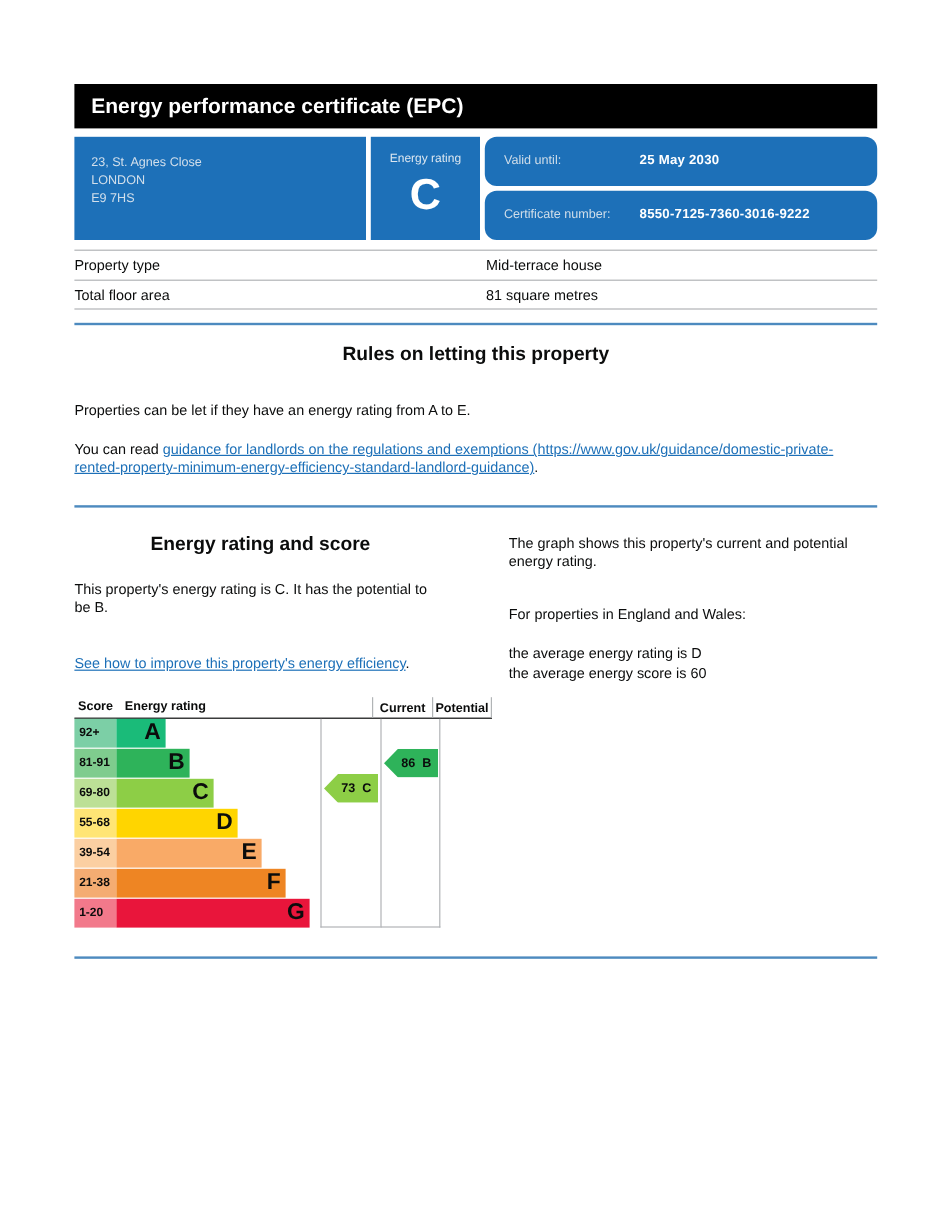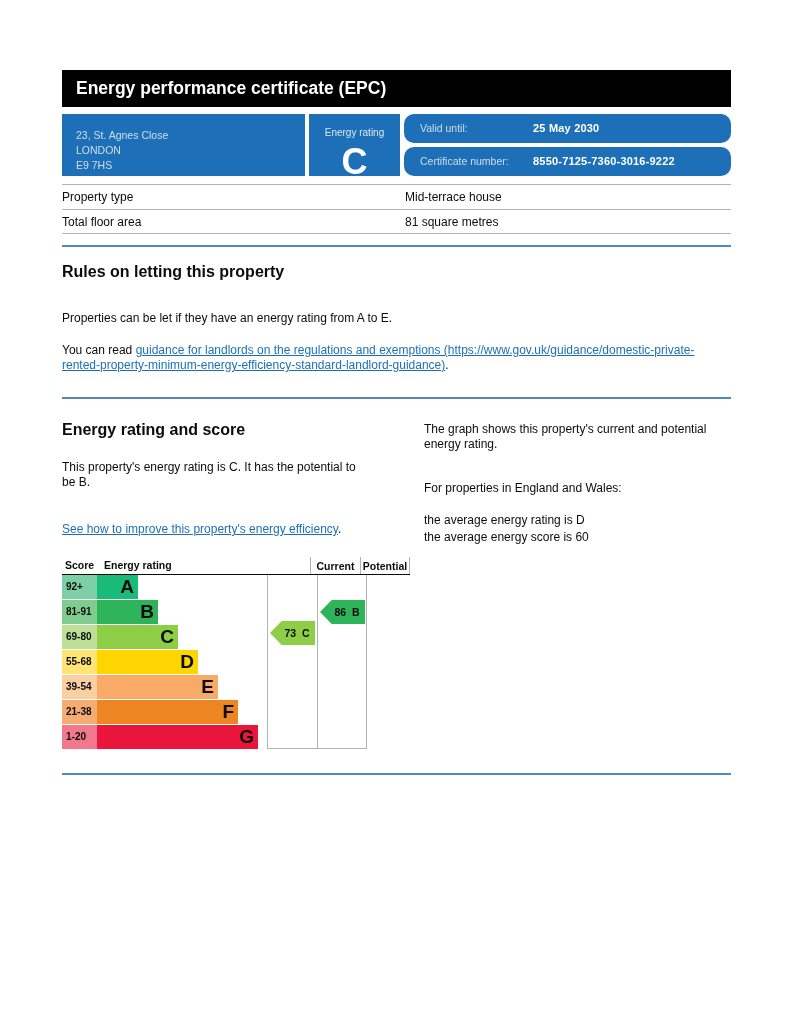--- a/index.html
+++ b/index.html
@@ -12,21 +12,21 @@
   }
   .doc { position:absolute; left:62px; top:70px; width:669px; }
 
   
   .title-bar {
     background:#000000; color:#ffffff; height:37px; line-height:37px;
     padding-left:14px; font-size:17.5px; font-weight:bold;
   }
 
   
-  .summary { display:flex; gap:4px; height:62px; margin-top:7px; }
+  .summary { display:flex; gap:4px; height:86px; margin-top:7px; }
   .blue-box { background:#1d70b8; }
   .addr-box { width:243px; padding:14px 14px; color:#d2dfeb; font-size:10.5px; line-height:15px; }
   .rating-box { width:91px; text-align:center; color:#ffffff; padding-top:11px; }
   .rating-box .rb-label { font-size:10px; color:#dbe6f0; }
   .rating-box .rb-value { font-size:36px; font-weight:bold; line-height:40px; margin-top:2px; }
   .meta-col { flex:1; display:flex; flex-direction:column; gap:4px; }
   .meta-row { flex:1; display:flex; align-items:center; padding-left:16px;border-radius:10px; }
   .meta-label { width:113px; color:#cfdde9; font-size:10.5px; }
   .meta-value { color:#ffffff; font-size:11px; font-weight:bold; letter-spacing:.2px; }
 
@@ -34,21 +34,21 @@
   .facts { margin-top:8px; }
   .fact-row { display:flex; height:25px; line-height:24px; border-top:1px solid #b1b4b6; }
   .fact-row:last-child { border-bottom:1px solid #b1b4b6; }
   .fact-label { width:343px; }
 
   hr.blue-rule { border:none; border-top:2px solid #4d8abf; }
   .rule-1 { margin-top:11px; }
   .rule-2 { margin-top:24px; }
   .rule-3 { margin-top:24px; }
 
-  h2 { font-size:16px; line-height:19px; font-weight:bold; color:#0b0c0c; }
+  h2 { font-size:16px; line-height:19px; font-weight:bold; color:#0b0c0c;text-align:center; }
   .rules-heading { margin-top:15px; }
   .rules-intro { margin-top:30px; }
   .rules-read { margin-top:17px; width:669px; }
   a.doc-link { color:#1d70b8; text-decoration:underline; cursor:pointer; }
 
   
   .columns { display:flex; margin-top:21px; }
   .col-left { width:310px; }
   .col-right { width:307px; margin-left:52px; }
   .left-para { margin-top:21px; }

